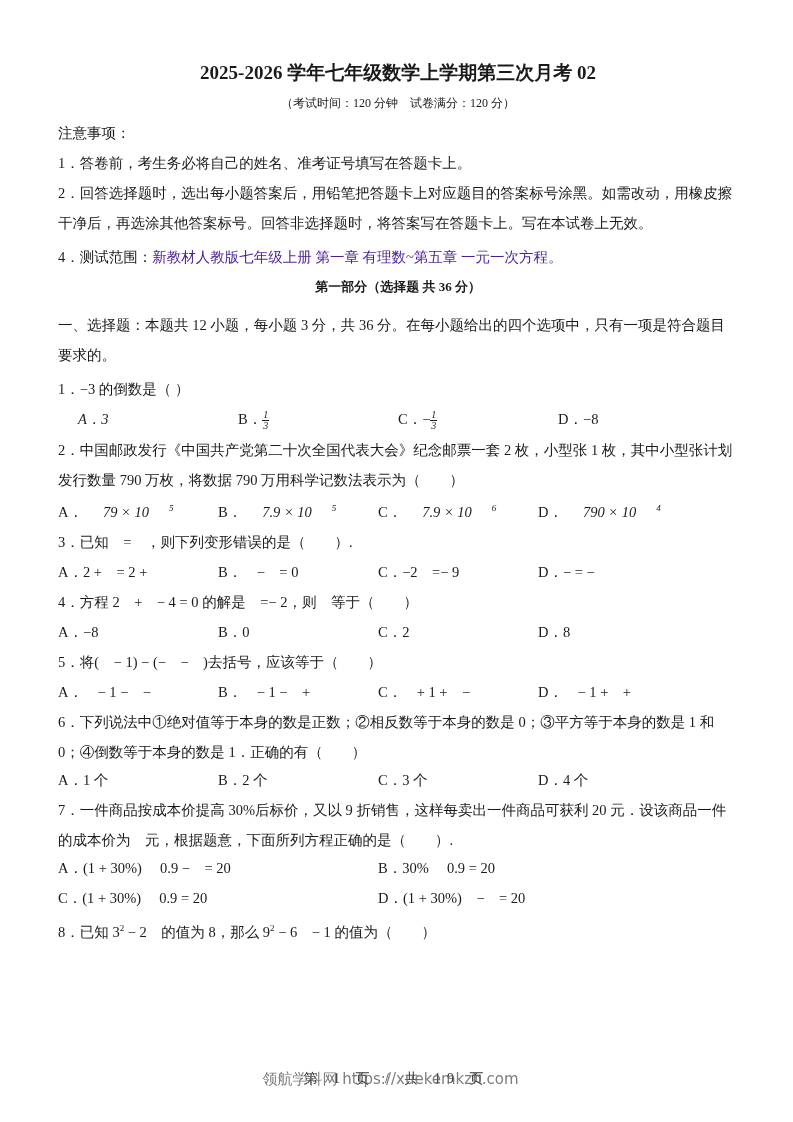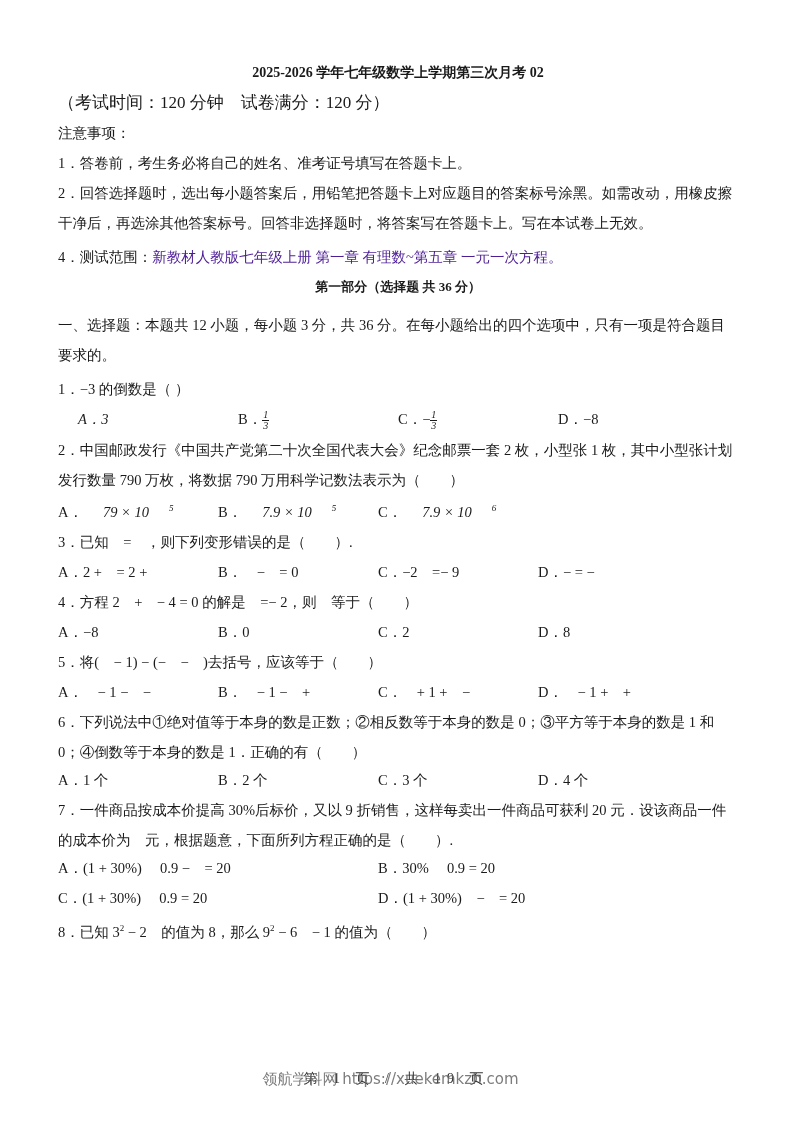--- a/index.html
+++ b/index.html
@@ -2,22 +2,22 @@
 <html><head>
   <meta charset="utf-8">
   <style>
     html, body { margin: 0; padding: 0; background: #ffffff; }
     body {
       width: 793px; height: 1122px; position: relative; overflow: hidden;
       font-family: "Liberation Serif", "DejaVu Serif", serif;
       color: #1a1a1a; font-size: 14.5px;
     }
     .page { position: absolute; left: 58px; top: 62px; width: 680px; }
-    .title { text-align: center; font-weight: bold; font-size: 14px; line-height: 22px; margin: 0; }
-    .subtitle { text-align: left; font-size: 17px; line-height: 22px; margin-top: 8px; }
+    .title { text-align: center; font-weight: bold; font-size: 19px; line-height: 22px; margin: 0; }
+    .subtitle { text-align: center; font-size: 12px; line-height: 22px; margin-top: 8px; }
     .line { line-height: 22px; margin-top: 8px; white-space: nowrap; }
     .para { line-height: 30px; margin-top: 0; }
     .red { color: #4c1d95; }
     .section { text-align: center; font-weight: bold; font-size: 13px; line-height: 22px; margin-top: 8px; }
     .opts { display: flex; line-height: 22px; margin-top: 8px; }
     .opt { width: 160px; white-space: nowrap; }
     .opts.two .opt { width: 320px; }
     .it { font-style: italic; margin-left: 20px; }
     .frac { display: inline-flex; flex-direction: column; align-items: center; font-size: 10px; line-height: 10px; vertical-align: middle; font-style: italic; }
     .frac .num { border-bottom: 1px solid #1a1a1a; padding: 0 1px; }
@@ -69,20 +69,21 @@
       <div class="opt">D．−8</div>
     </div>
   </div>
 
   <div class="q">
     <div class="para" style="line-height:30px;margin-top:-4px;">2．中国邮政发行《中国共产党第二十次全国代表大会》纪念邮票一套 2 枚，小型张 1 枚，其中小型张计划发行数量 790 万枚，将数据 790 万用科学记数法表示为（　　）</div>
     <div class="opts" style="margin-top:2px;">
       <div class="opt"><span>A．</span><span class="it">79 × 10</span><sup class="it">5</sup></div>
       <div class="opt"><span>B．</span><span class="it">7.9 × 10</span><sup class="it">5</sup></div>
       <div class="opt"><span>C．</span><span class="it">7.9 × 10</span><sup class="it">6</sup></div>
+      <div class="opt"><span>D．</span><span class="it">790 × 10</span><sup class="it">4</sup></div>
     </div>
   </div>
 
   <div class="q">
     <div>3．已知　=　，则下列变形错误的是（　　）.</div>
     <div class="opts">
       <div class="opt">A．2 +　= 2 +</div>
       <div class="opt">B．　−　= 0</div>
       <div class="opt">C．−2　=− 9</div>
       <div class="opt">D．− = −</div>

